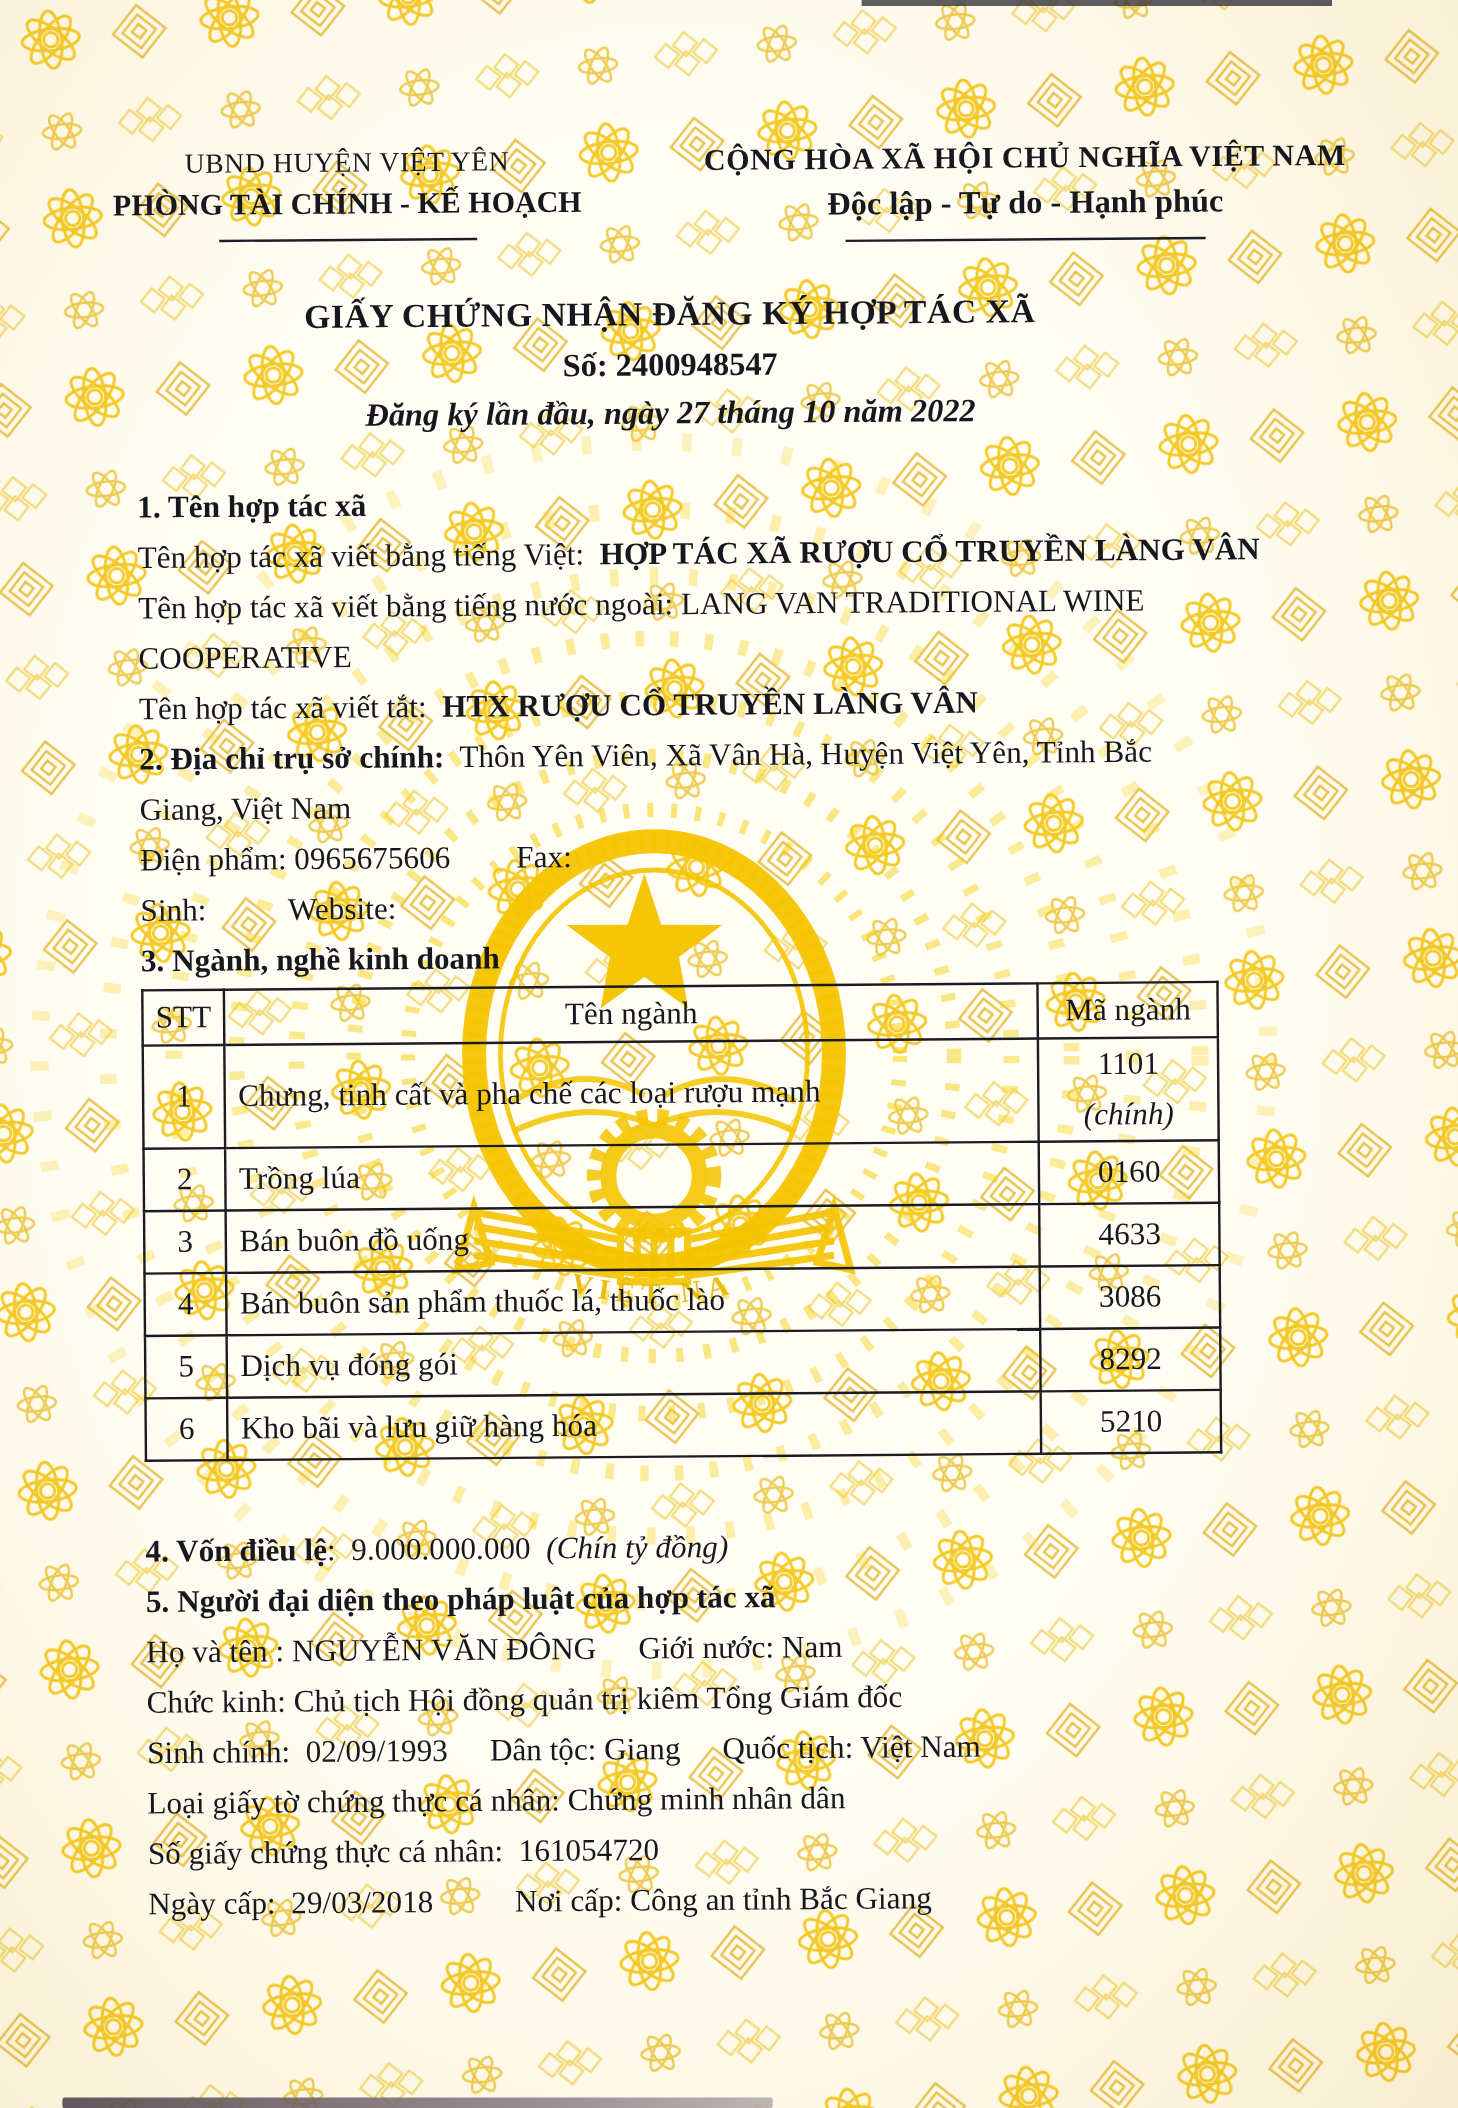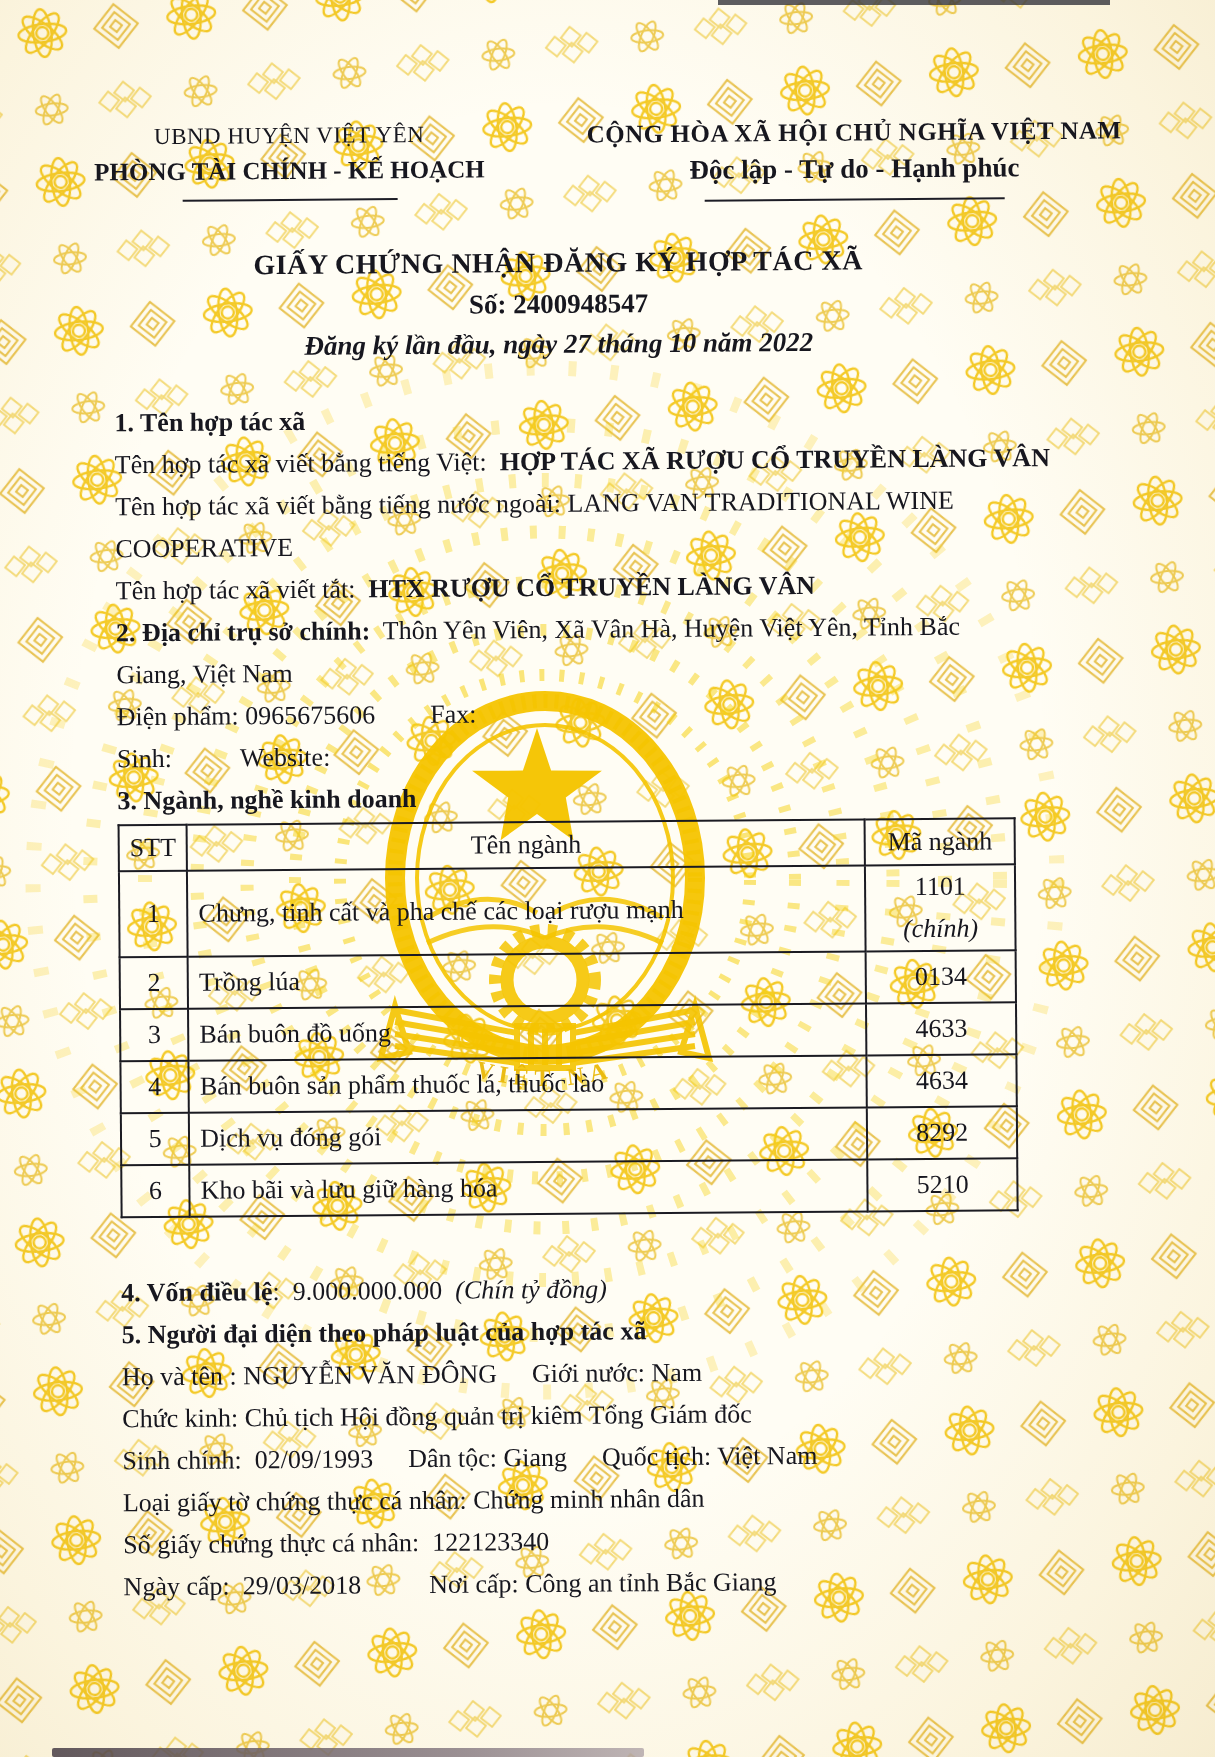--- a/index.html
+++ b/index.html
@@ -195,33 +195,33 @@
       <tbody>
   <tr>
     <td class="cell-center">1</td>
     <td class="cell-name">Chưng, tinh cất và pha chế các loại rượu mạnh</td>
     <td class="cell-center"><span>1101</span> <i>(chính)</i></td>
   </tr>
 
   <tr>
     <td class="cell-center">2</td>
     <td class="cell-name">Trồng lúa</td>
-    <td class="cell-center"><span>0134</span> <i></i></td>
+    <td class="cell-center"><span>0160</span> <i></i></td>
   </tr>
 
   <tr>
     <td class="cell-center">3</td>
     <td class="cell-name">Bán buôn đồ uống</td>
     <td class="cell-center"><span>4633</span> <i></i></td>
   </tr>
 
   <tr>
     <td class="cell-center">4</td>
     <td class="cell-name">Bán buôn sản phẩm thuốc lá, thuốc lào</td>
-    <td class="cell-center"><span>4634</span> <i></i></td>
+    <td class="cell-center"><span>3086</span> <i></i></td>
   </tr>
 
   <tr>
     <td class="cell-center">5</td>
     <td class="cell-name">Dịch vụ đóng gói</td>
     <td class="cell-center"><span>8292</span> <i></i></td>
   </tr>
 
   <tr>
     <td class="cell-center">6</td>
@@ -236,21 +236,21 @@
     <div class="para sec5-heading">5. Người đại diện theo pháp luật của hợp tác xã</div>
 
     <div class="para"><span>Họ và tên :</span> <span>NGUYỄN VĂN ĐÔNG</span><span class="gap-sm"></span><span>Giới nước:</span> <span>Nam</span></div>
 
     <div class="para"><span>Chức kinh:</span> <span>Chủ tịch Hội đồng quản trị kiêm Tổng Giám đốc</span></div>
 
     <div class="para"><span>Sinh chính:</span>&nbsp; <span>02/09/1993</span><span class="gap-sm"></span><span>Dân tộc:</span> <span>Giang</span><span class="gap-sm"></span><span>Quốc tịch:</span> <span>Việt Nam</span></div>
 
     <div class="para"><span>Loại giấy tờ chứng thực cá nhân:</span> <span>Chứng minh nhân dân</span></div>
 
-    <div class="para"><span>Số giấy chứng thực cá nhân:</span>&nbsp; <span>122123340</span></div>
+    <div class="para"><span>Số giấy chứng thực cá nhân:</span>&nbsp; <span>161054720</span></div>
 
     <div class="para"><span>Ngày cấp:</span>&nbsp; <span>29/03/2018</span><span class="gap-lg"></span><span>Nơi cấp:</span> <span>Công an tỉnh Bắc Giang</span></div>
 
   </div>
 </div>
 
 <div class="scan-artifact" id="artifact-top"></div>
 <div class="scan-artifact" id="artifact-bottom"></div>
 
 </body></html>

